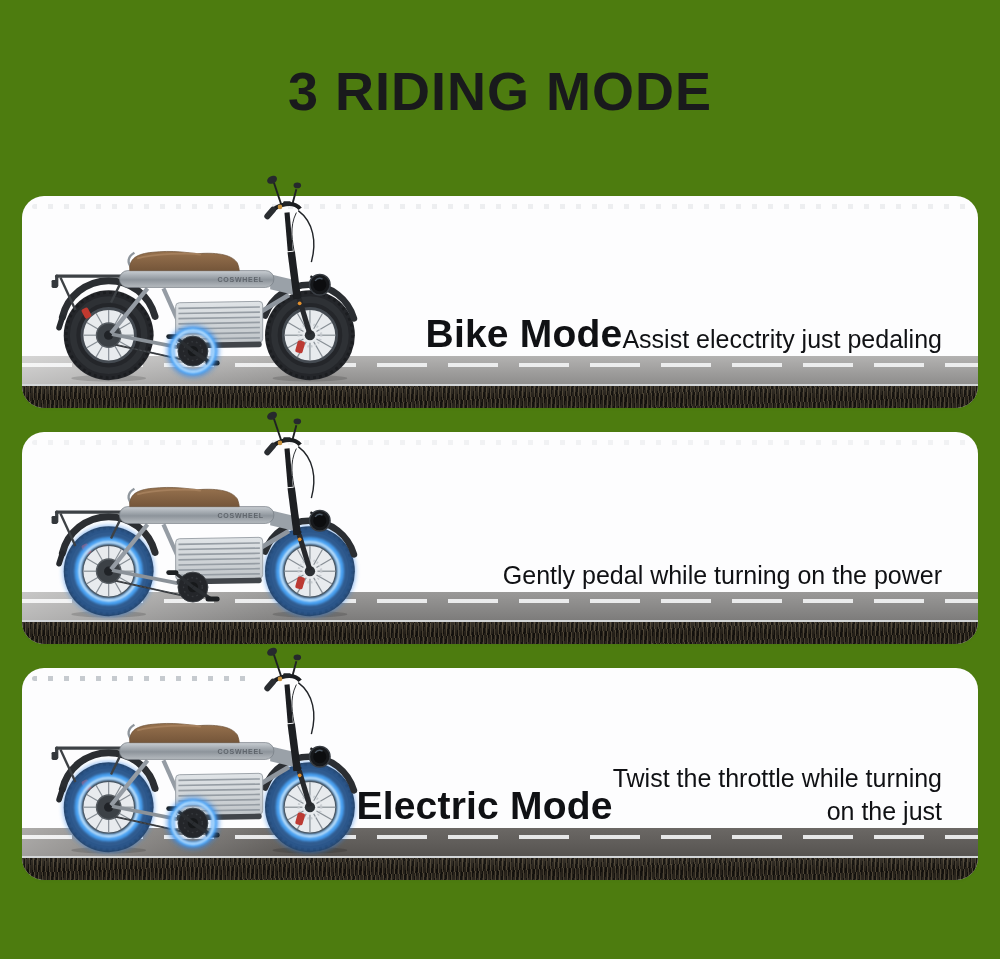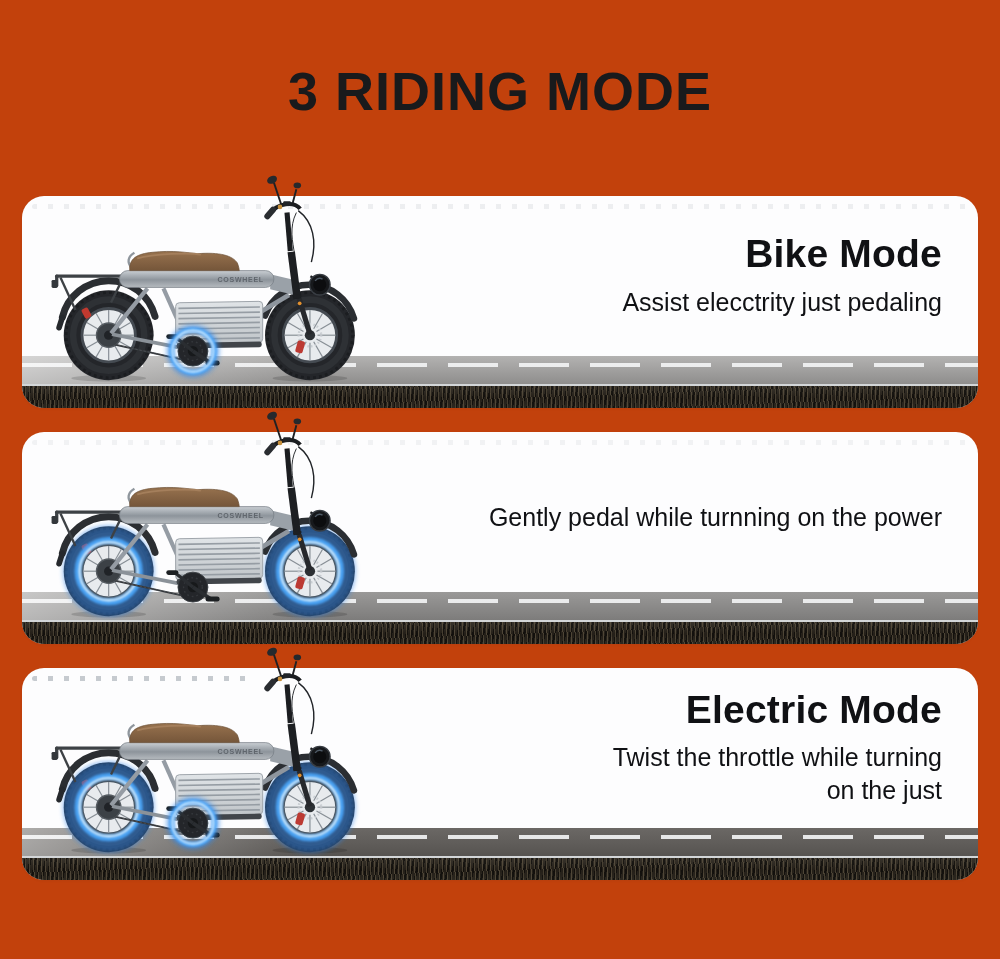--- a/index.html
+++ b/index.html
@@ -1,16 +1,16 @@
 <!DOCTYPE html>
 <html style="--glow: #2f86ea;"><head>
 <meta charset="utf-8">
 <style>
   html,body{margin:0;padding:0;background:#e8ebef;}
-  .page{position:relative;width:1000px;height:959px;background:#c2410c;overflow:hidden;
+  .page{position:relative;width:1000px;height:959px;background:#4d7c0f;overflow:hidden;
         font-family:"Liberation Sans","DejaVu Sans",sans-serif;color:#17181a;}
 
   .page-title{position:absolute;top:60px;left:0;width:1000px;text-align:center;
         font-size:54px;font-weight:bold;letter-spacing:1px;color:#191a1c;}
 
   .panel{position:absolute;left:22px;width:956px;height:212px;background:#fdfdfe;
         border-radius:22px;box-shadow:0 1px 3px rgba(40,50,60,.05);}
   .panel-1{top:196px;} .panel-2{top:432px;} .panel-3{top:668px;}
 
   .dots{position:absolute;top:8px;left:10px;height:5px;border-radius:3px;z-index:1;
@@ -34,21 +34,21 @@
 
   .bike-slot{position:absolute;left:14px;bottom:26px;width:356px;height:220px;z-index:2;}
   .bike-slot svg{display:block;width:356px;height:220px;overflow:visible;}
 
   
   .g-wheels,.g-pedal{opacity:0;}
   .glow-wheels .g-wheels{opacity:1;}
   .glow-pedal .g-pedal{opacity:1;}
 
   .mode-text{position:absolute;right:36px;top:0;bottom:52px;z-index:3;
-        display:flex;flex-direction:column;justify-content:center;align-items:flex-end;
+        display:flex;flex-direction:row;justify-content:center;align-items:flex-end;
         text-align:right;}
   .mode-title{font-size:39px;font-weight:bold;color:#101114;letter-spacing:.2px;line-height:1.1;}
   .mode-sub{font-size:25px;color:#101114;margin-top:10px;line-height:1.32;white-space:pre-line;}
 </style>
 </head>
 <body>
 
 <div class="page">
 
   <div class="page-title">3 RIDING MODE</div>
@@ -379,21 +379,21 @@
     <circle cx="335" cy="404" r="46" fill="none" stroke="#49a3f7" stroke-width="10" filter="url(#fb2)"></circle>
     <circle cx="335" cy="404" r="44" fill="none" stroke="#d8efff" stroke-width="4" filter="url(#fb2)"></circle>
   </g>
 </svg>
 </div>
     <div class="road">
       <div class="road-surface"></div>
       <div class="road-dark"></div>
     </div>
     <div class="mode-text">
-      <div class="mode-sub">Gently pedal while turnning on the power</div>
+      <div class="mode-sub">Gently pedal while turning on the power</div>
     </div>
   </section>
 
   <section class="panel panel-3 glow-wheels glow-pedal" style="--road-hi: #6b6865; --road-lo: #55524f;">
     <div class="dots" style="opacity: 0.55; width: 215px;"></div>
     <div class="bike-slot">
 <svg viewBox="0 0 760 470" xmlns="http://www.w3.org/2000/svg">
   <defs>
     <linearGradient id="gradSilver" x1="0" y1="0" x2="0" y2="1">
       <stop offset="0" stop-color="#c9ced3"></stop>

